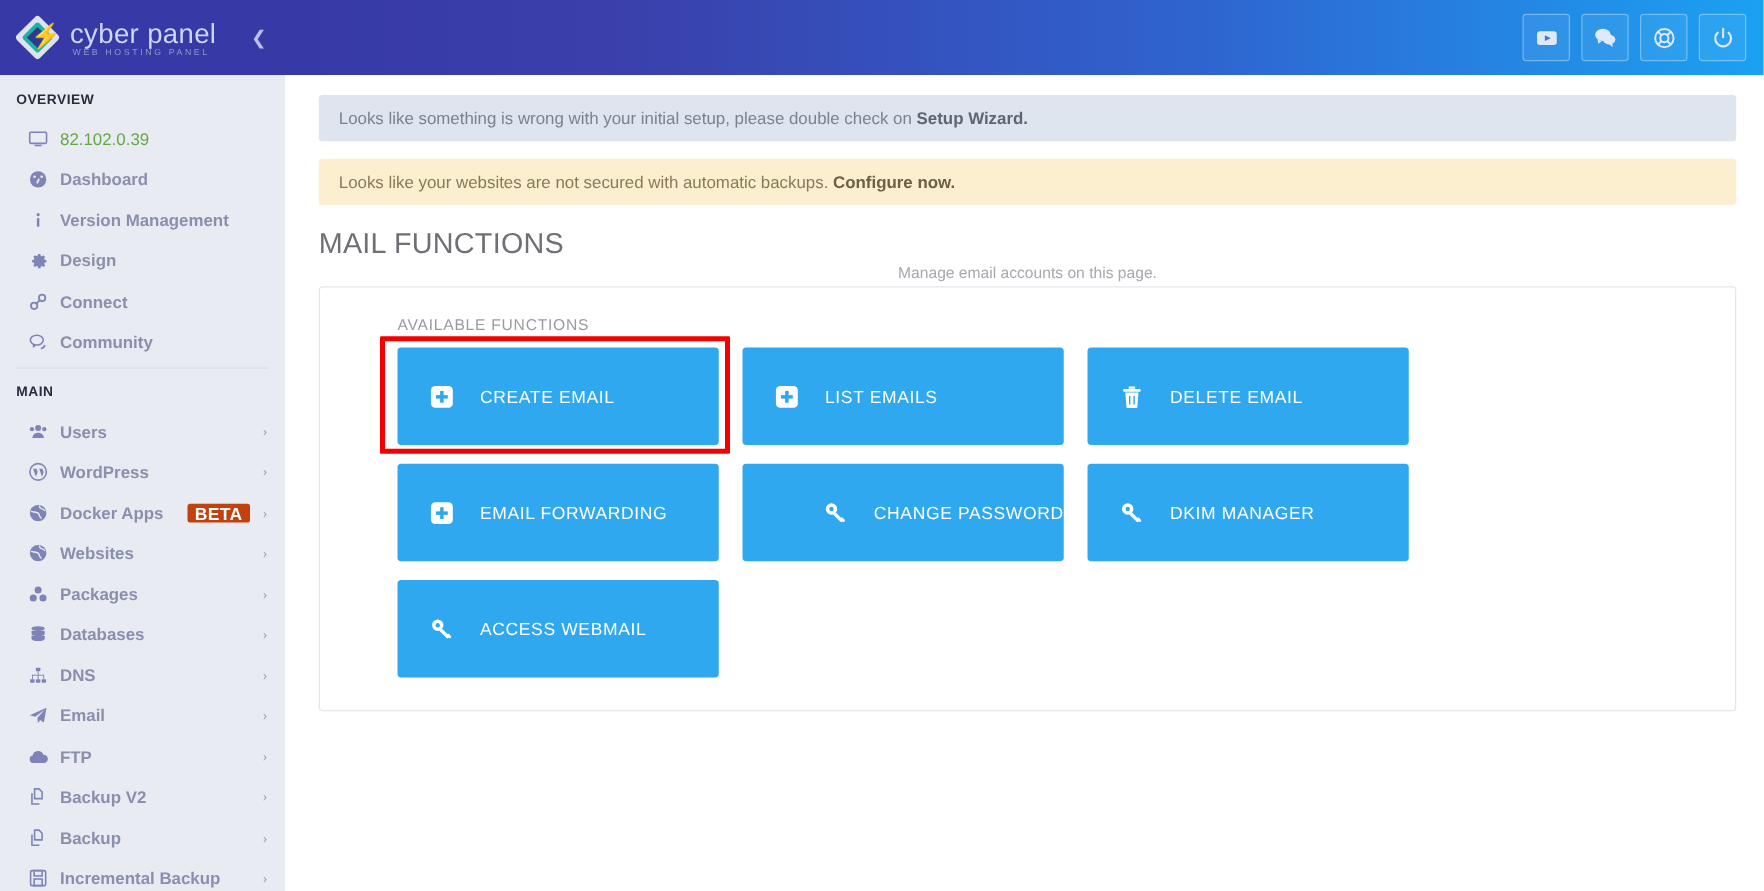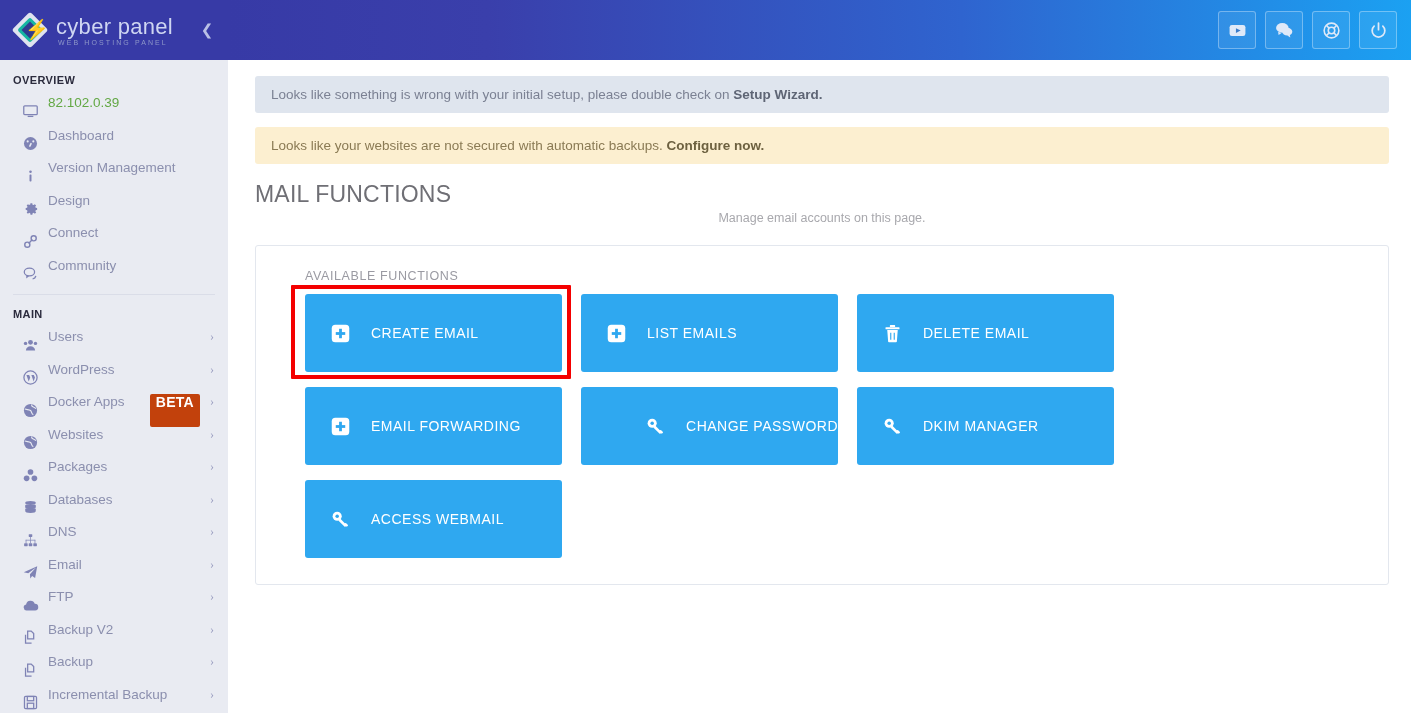--- a/index.html
+++ b/index.html
@@ -98,34 +98,34 @@
     position: relative;
   }
   .side-head {
     font-size: 11px; font-weight: bold; color: #2b2b3d;
     letter-spacing: .4px;
     padding: 14px 0 9px 13px;
   }
   .side-head.main-head { padding-top: 13px; }
   .divider { height: 1px; background: #dadde8; margin: 4px 13px 0 13px; }
   .nav-item {
-    display: flex; 
+    display: flex; align-items: center;
     height: 32.5px;
     padding: 0 14px 0 22px;
     cursor: pointer;
     position: relative;
   }
   .nav-ico {
     width: 26px; min-width: 26px;
     color: #7f83b5;
     display: flex; align-items: center;
   }
   .nav-ico svg { display: block; }
   .nav-label {
-    font-size: 13.5px; color: #8b8fae; font-weight: 400;
+    font-size: 13.5px; color: #8b8fae; font-weight: 700;
     white-space: nowrap;
   }
   .nav-item.active .nav-label { color: #63a845; font-weight: 400; }
   .nav-chev {
     margin-left: auto; color: #9a9ec0; font-size: 12px;
     font-family: "Liberation Serif", serif;
   }
   .beta-badge {
     margin-left: auto; margin-right: 10px;
     background: #c2410c; color: #ffffff;
@@ -157,25 +157,25 @@
     font-size: 23px; color: #6f6f75; font-weight: 300;
     letter-spacing: .2px; margin-top: 17px;
   }
   .page-sub {
     font-size: 12.5px; color: #a8a8ad; font-weight: 300;
     margin-top: 3px;
     text-align: center;
   }
 
   .card {
-    margin-top: 20px;
+    margin-top: 4px;
     border: 1px solid #e3e7ee;
     border-radius: 3px;
     background: #fff;
-    padding: 23px 28px 26px 33px;
+    padding: 23px 28px 26px 46px;
   }
   .card-label {
     font-size: 12.5px; color: #9a9aa2; letter-spacing: .6px;
     padding-left: 16px; margin-bottom: 11px;
   }
   .btn-grid {
     display: flex; flex-wrap: wrap;
     gap: 15px 19px;
     padding-left: 16px;
   }

